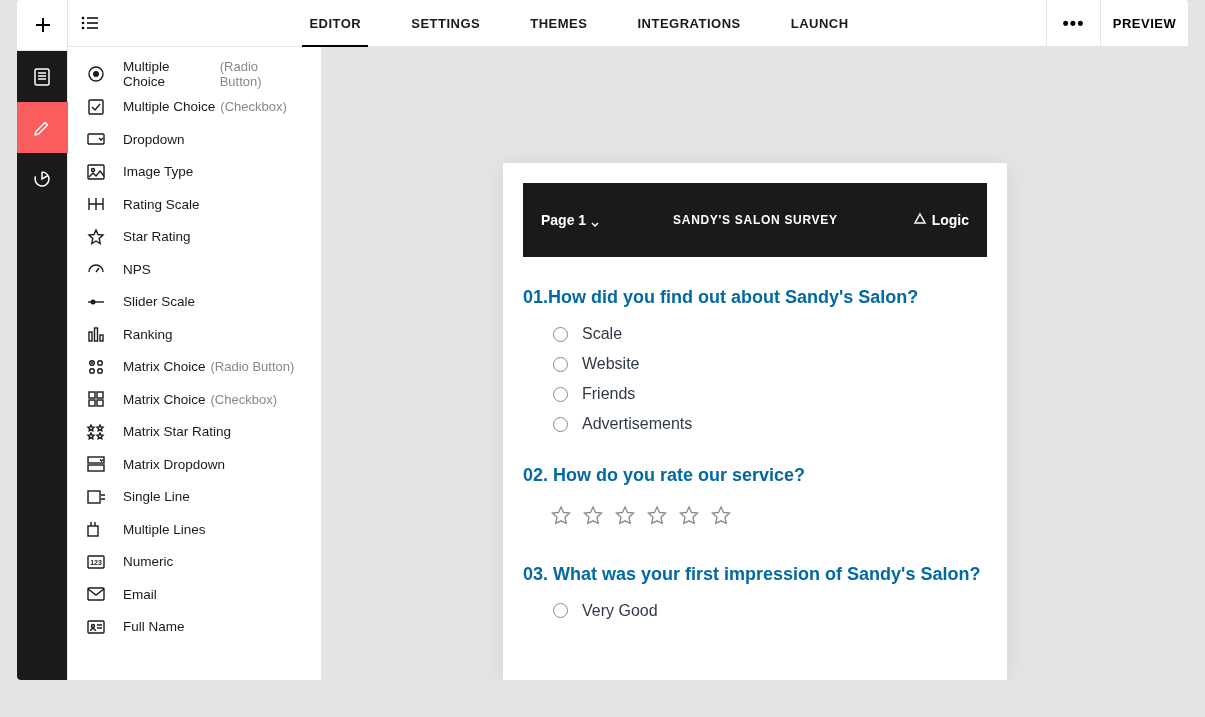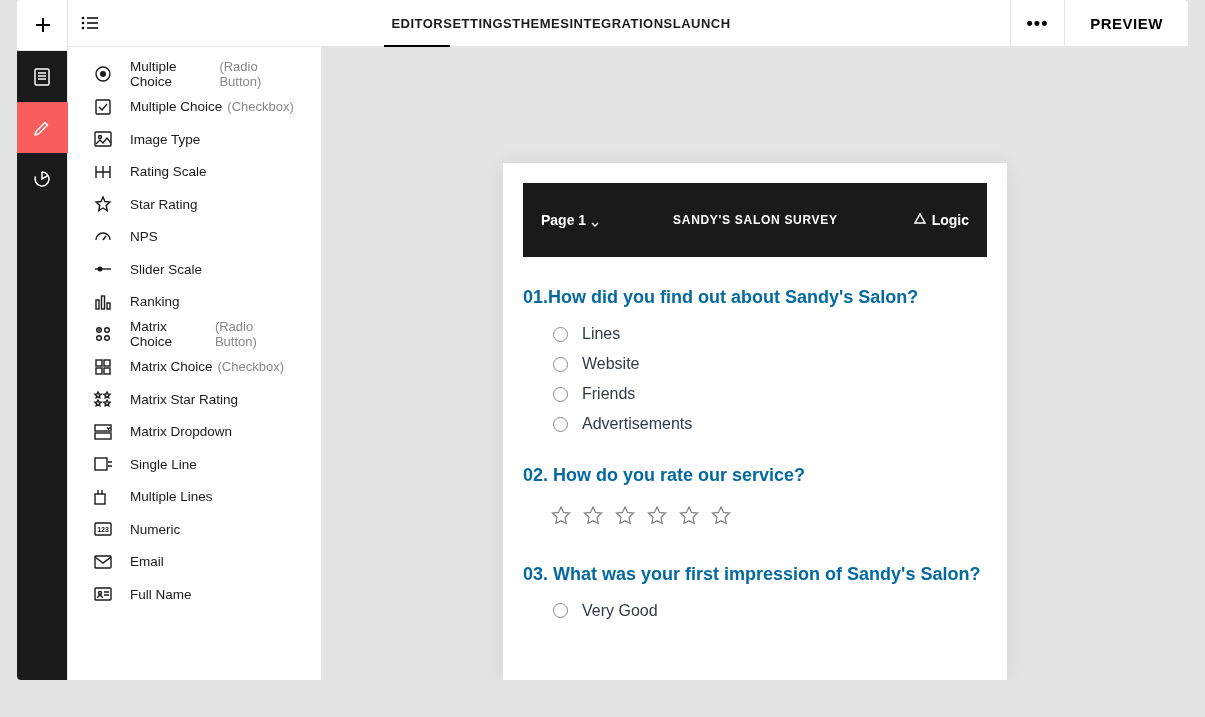--- a/index.html
+++ b/index.html
@@ -6,29 +6,29 @@
 body{background:#e4e4e4;width:1205px;height:717px;overflow:hidden}
 .app{position:absolute;top:0;left:17px;width:1171px;height:680px;background:#fff;display:flex;border-radius:4px;overflow:hidden}
 .rail{width:51px;background:#fff;display:flex;flex-direction:column;border-right:1px solid #e5e5e5}
 .rail-top{height:47px;display:flex;align-items:center;justify-content:center;border-bottom:1px solid #e5e5e5}
 .rail-rest{background:#1a1a1a;flex:1;display:flex;flex-direction:column;align-items:center}
 .rail-btn{width:51px;height:51px;display:flex;align-items:center;justify-content:center;cursor:pointer}
 .rail-btn.active{background:#f95d5d}
 .main{flex:1;display:flex;flex-direction:column}
 .topbar{height:47px;border-bottom:1px solid #e5e5e5;display:flex;align-items:center}
 .topbar-left{width:44px;display:flex;align-items:center;justify-content:center;height:100%}
-.topbar-tabs{flex:1;display:flex;justify-content:center;height:100%;align-items:center}
+.topbar-tabs{flex:1;display:flex;justify-content:center;gap:50px;height:100%;align-items:center}
 .tab{font-size:13px;font-weight:700;letter-spacing:.5px;color:#1a1a1a;cursor:pointer;height:100%;display:flex;align-items:center;position:relative}
 .tab.active::after{content:"";position:absolute;bottom:-1px;left:-7px;right:-7px;height:2px;background:#000}
 .topbar-right{display:flex;align-items:center;height:100%}
 .more-btn{width:54px;height:100%;display:flex;align-items:center;justify-content:center;border-left:1px solid #e5e5e5;cursor:pointer;font-size:18px;font-weight:800;letter-spacing:1px}
-.preview-btn{width:124px;height:100%;display:flex;align-items:center;justify-content:center;border-left:1px solid #e5e5e5;font-size:15px;font-weight:700;letter-spacing:.5px;cursor:pointer}
+.preview-btn{width:88px;height:100%;display:flex;align-items:center;justify-content:center;border-left:1px solid #e5e5e5;font-size:13px;font-weight:700;letter-spacing:.5px;cursor:pointer}
 .body{flex:1;display:flex;overflow:hidden}
 .palette{width:254px;background:#fff;border-right:1px solid #e5e5e5;padding:11px 0;overflow-y:auto}
-.palette-item{display:flex;align-items:center;height:32.5px;padding:0 25px;cursor:pointer;font-size:13.5px;color:#1a1a1a}
+.palette-item{display:flex;align-items:center;height:32.5px;padding:0 18px;cursor:pointer;font-size:13.5px;color:#1a1a1a}
 .palette-item .ico{width:20px;height:20px;margin-right:17px;display:flex;align-items:center;justify-content:center}
 .palette-item .subtype{font-size:13px;color:#888;margin-left:5px}
 .canvas{flex:1;background:#e4e4e4;display:flex;justify-content:center;padding-top:116px;overflow:hidden}
 .survey{width:504px;background:#fff;box-shadow:0 2px 20px rgba(0,0,0,.08)}
 .survey-header{height:74px;background:#1a1a1a;color:#fff;display:flex;align-items:center;padding:0 18px;margin:20px 20px 0 20px}
 .page-sel{font-size:14px;font-weight:700;display:flex;align-items:flex-end;gap:5px;cursor:pointer}
 .survey-title{flex:1;text-align:center;font-size:12px;font-weight:800;letter-spacing:.7px}
 .logic-btn{display:flex;align-items:center;gap:4px;font-size:14px;font-weight:700;cursor:pointer}
 .survey-body{padding:28px 20px 0 20px}
 .q{margin-bottom:30px}
@@ -113,20 +113,29 @@
                 <rect x="3" y="3" width="14" height="14" rx="1" stroke="#1a1a1a" stroke-width="1.4" fill="none"></rect>
                 <path d="M6 10l3 3 5-6" stroke="#1a1a1a" stroke-width="1.4" fill="none"></path>
               </svg>
             </span>
             <span>Multiple Choice</span>
             <span class="subtype">(Checkbox)</span>
           </div>
           <div class="palette-item">
             <span class="ico">
               <svg width="20" height="20" viewBox="0 0 20 20">
+                <rect x="2" y="5" width="16" height="10" rx="1" stroke="#1a1a1a" stroke-width="1.4" fill="none"></rect>
+                <path d="M13 9l2 2 2-2" stroke="#1a1a1a" stroke-width="1.4" fill="none"></path>
+              </svg>
+            </span>
+            <span>Dropdown</span>
+          </div>
+          <div class="palette-item">
+            <span class="ico">
+              <svg width="20" height="20" viewBox="0 0 20 20">
                 <rect x="2" y="3" width="16" height="14" rx="1" stroke="#1a1a1a" stroke-width="1.4" fill="none"></rect>
                 <circle cx="7" cy="8" r="1.5" stroke="#1a1a1a" stroke-width="1.4" fill="none"></circle>
                 <path d="M3 15l4-4 3 3 4-5 4 5" stroke="#1a1a1a" stroke-width="1.4" fill="none"></path>
               </svg>
             </span>
             <span>Image Type</span>
           </div>
           <div class="palette-item">
             <span class="ico">
               <svg width="20" height="20" viewBox="0 0 20 20">
@@ -281,21 +290,21 @@
                 </svg>
               <span>Logic</span>
             </div>
           </div>
           <div class="survey-body" id="questions">
               <div class="q">
                 <div class="q-title"><span class="q-num">01.</span>How did you find out about Sandy's Salon?</div>
                 <div class="opts">
                   <div class="opt">
                     <span class="radio"></span>
-                    <span>Lines</span>
+                    <span>Scale</span>
                   </div>
                   <div class="opt">
                     <span class="radio"></span>
                     <span>Website</span>
                   </div>
                   <div class="opt">
                     <span class="radio"></span>
                     <span>Friends</span>
                   </div>
                   <div class="opt">

